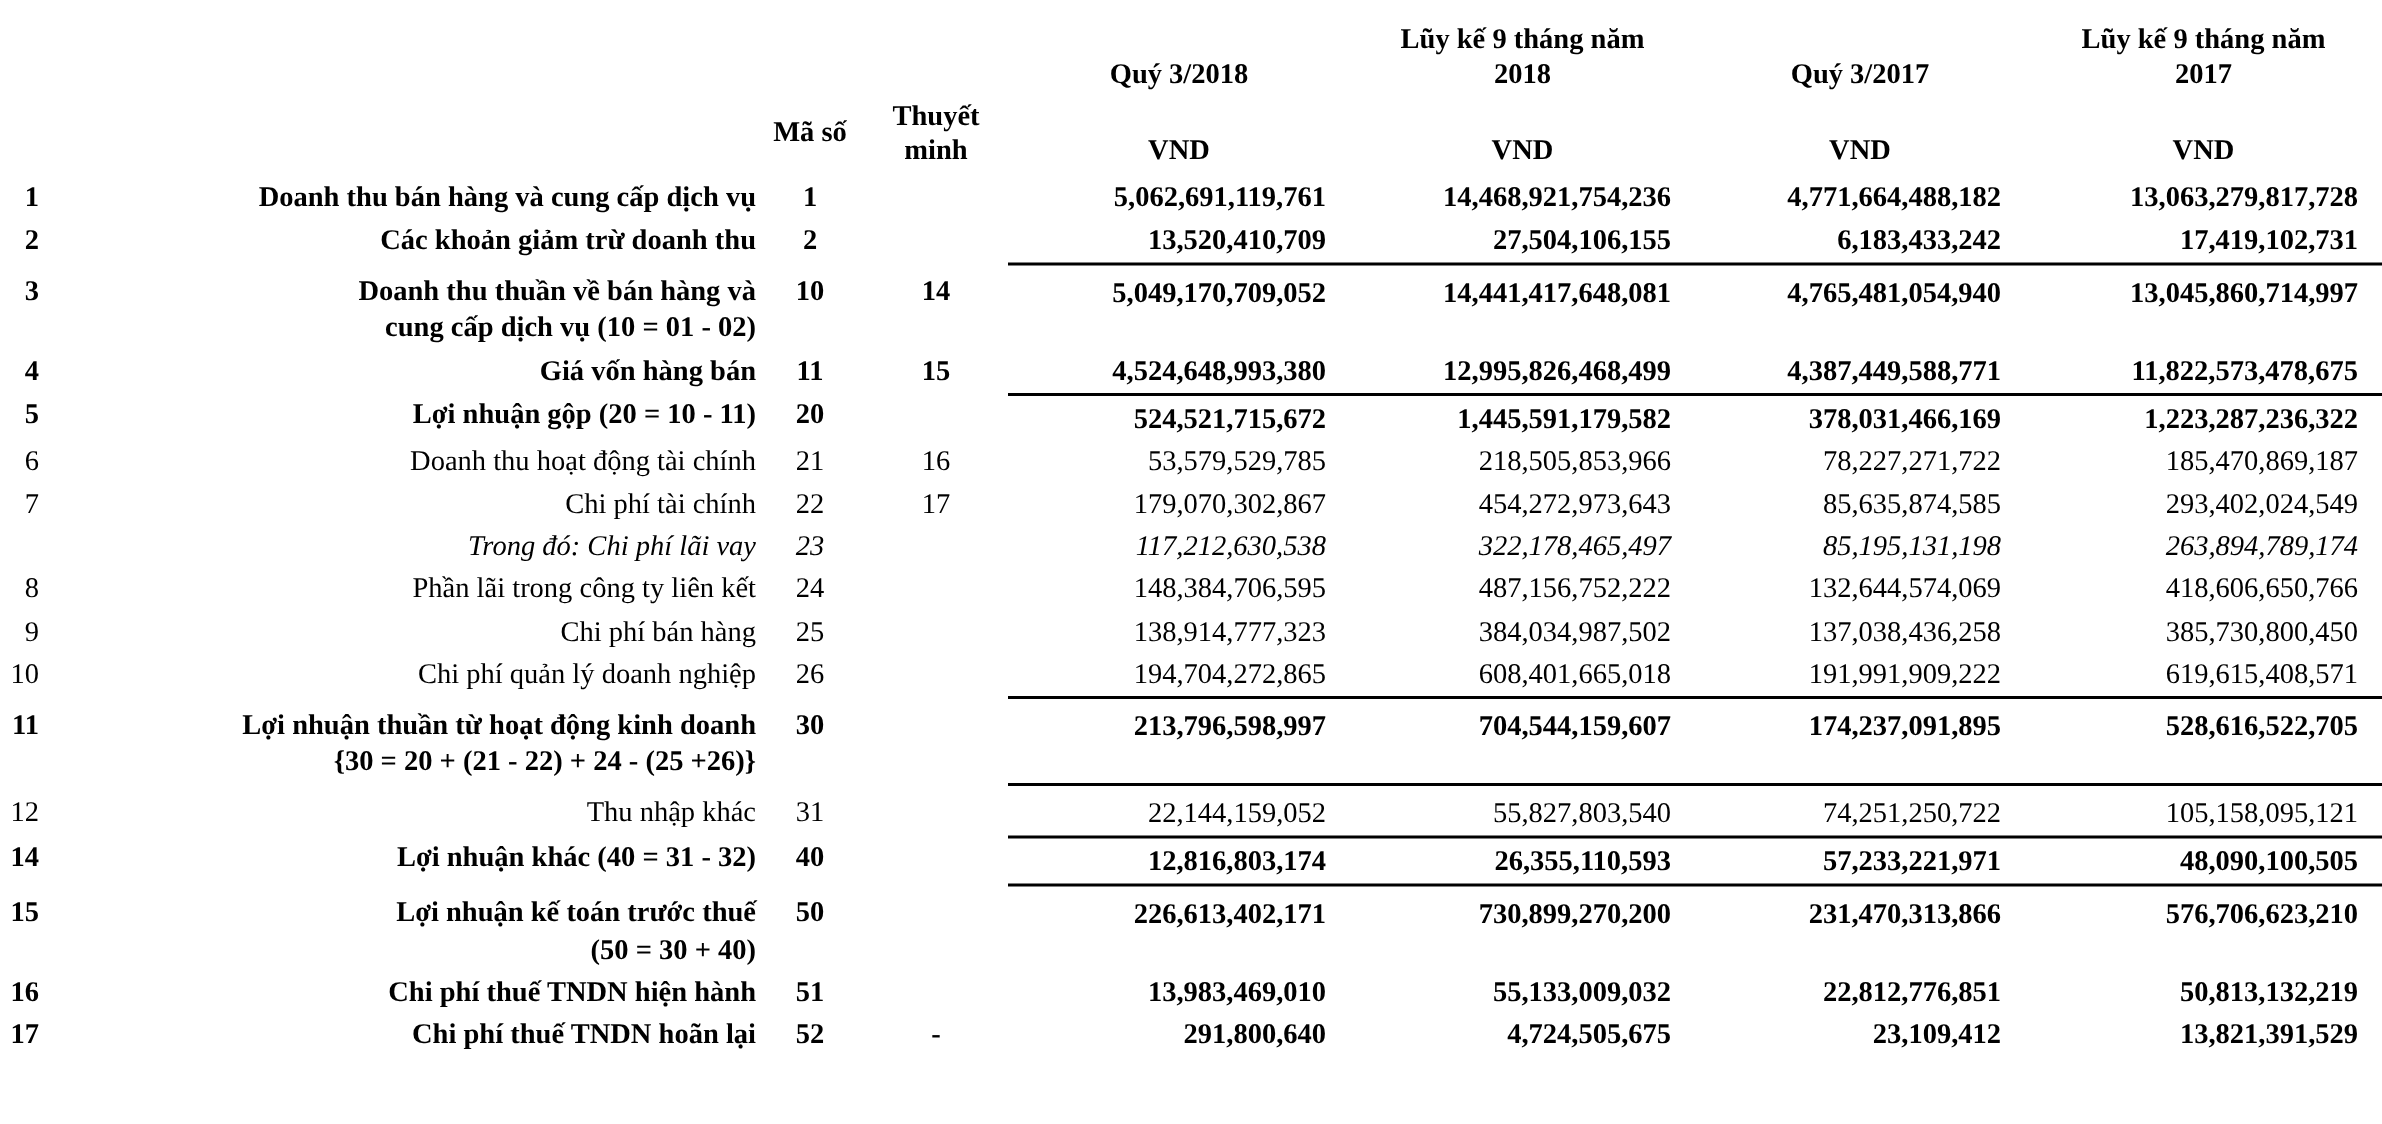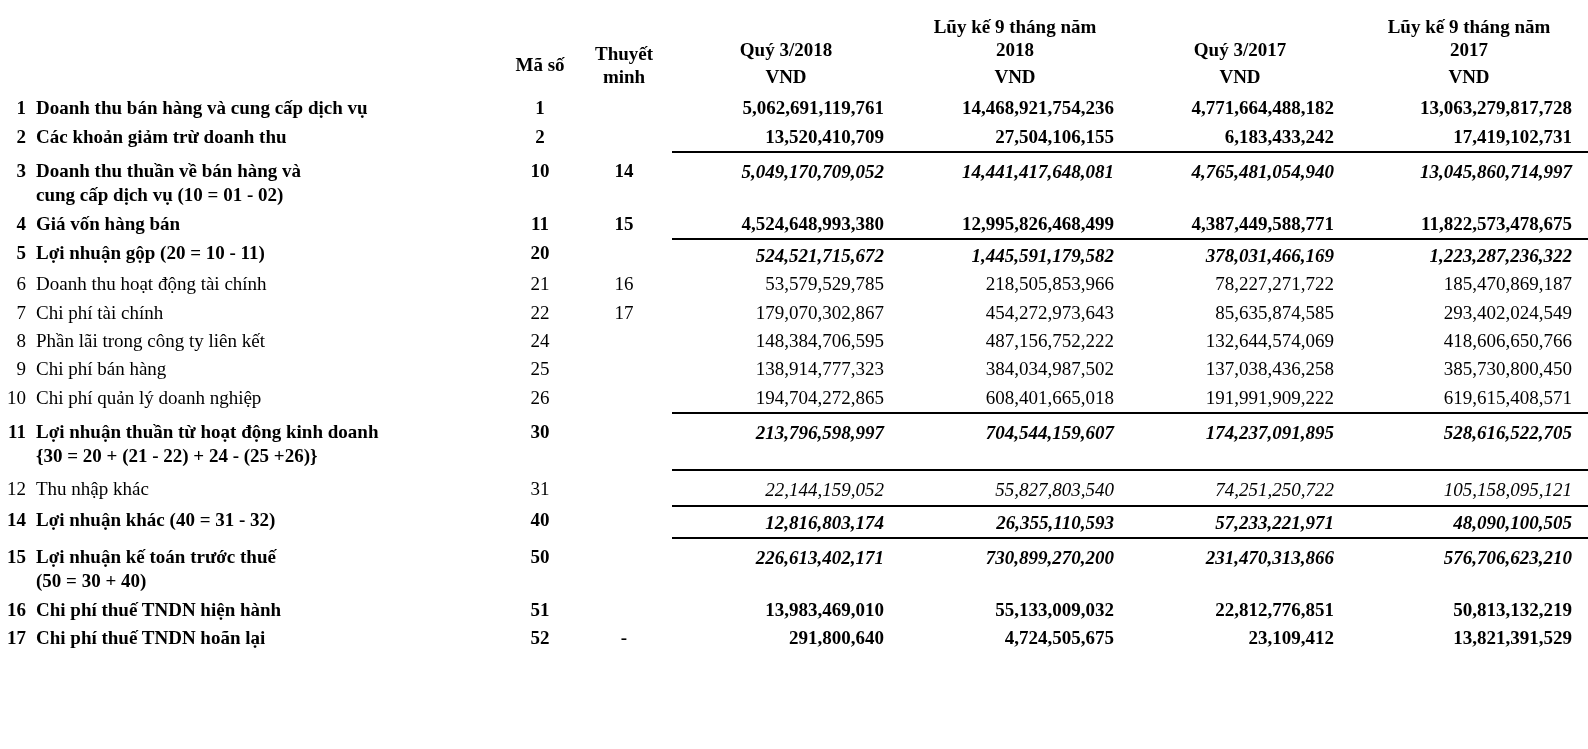--- a/index.html
+++ b/index.html
@@ -49,41 +49,41 @@
   thead th.h-val {
     text-align: center;
   }
   .hdr-title {
     display: block;
     font-weight: bold;
   }
   .hdr-cur {
     display: block;
     font-weight: bold;
-    margin-top: 4px;
+    margin-top: 28px;
   }
   .hdr-spacer {
     display: block;
     height: 12px;
   }
 
   tbody td {
     padding: 2px 0;
     vertical-align: top;
     line-height: 1.28;
   }
   td.no {
     text-align: right;
     padding-right: 8px;
     font-weight: bold;
     white-space: nowrap;
   }
   td.no.plain { font-weight: normal; }
   td.label {
-    text-align: left;
+    text-align: right;
     padding-left: 2px;
   }
   td.code {
     text-align: center;
     font-weight: bold;
   }
   td.code.plain { font-weight: normal; }
   td.note {
     text-align: center;
     font-weight: bold;
@@ -98,21 +98,20 @@
   tr.ital td.label,
   tr.ital td.val,
   tr.ital td.code {
     font-style: italic;
   }
   tr.ital td.val { font-weight: normal; }
   
   td.rule-top {
     border-top: 2.5px solid #000;
     padding-top: 4px;
-    font-style: italic;
   }
   tr.gap td { padding-top: 7px; }
   .label .sub {
     display: block;
     white-space: nowrap;
   }
 </style>
 </head>
 <body>
 
@@ -235,20 +234,30 @@
         <td class="no plain">7</td>
         <td class="label">Chi phí tài chính</td>
         <td class="code plain">22</td>
         <td class="note plain">17</td>
         <td class="val">179,070,302,867</td>
         <td class="val">454,272,973,643</td>
         <td class="val">85,635,874,585</td>
         <td class="val">293,402,024,549</td>
       </tr>
 
+      <tr class="ital">
+        <td class="no plain"></td>
+        <td class="label">Trong đó: Chi phí lãi vay</td>
+        <td class="code plain">23</td>
+        <td class="note plain"></td>
+        <td class="val">117,212,630,538</td>
+        <td class="val">322,178,465,497</td>
+        <td class="val">85,195,131,198</td>
+        <td class="val">263,894,789,174</td>
+      </tr>
 
       <tr>
         <td class="no plain">8</td>
         <td class="label">Phần lãi trong công ty liên kết</td>
         <td class="code plain">24</td>
         <td class="note plain"></td>
         <td class="val">148,384,706,595</td>
         <td class="val">487,156,752,222</td>
         <td class="val">132,644,574,069</td>
         <td class="val">418,606,650,766</td>

